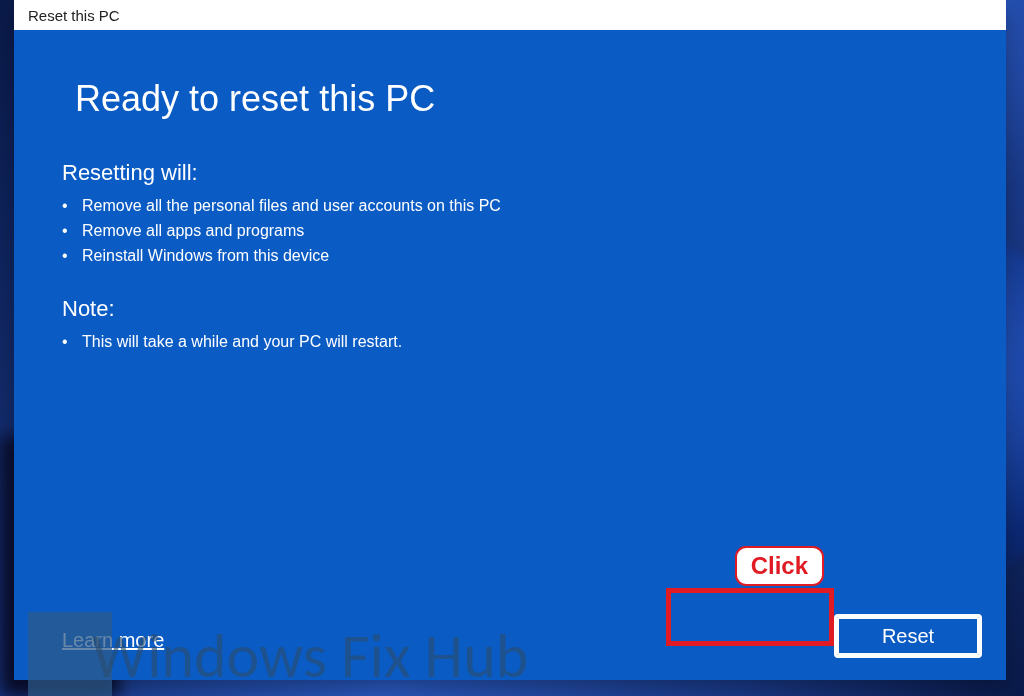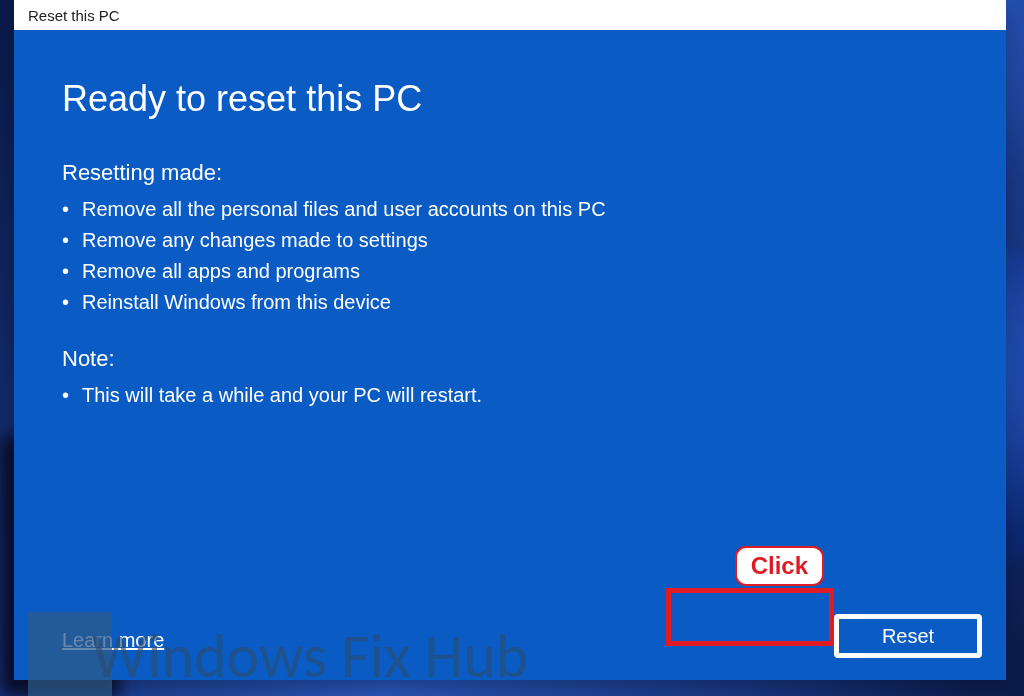--- a/index.html
+++ b/index.html
@@ -35,26 +35,26 @@
 
     .body-blue {
       position: absolute;
       left: 0; top: 30px; right: 0; bottom: 0;
       background: #0a5bc4;
       padding: 48px 48px 24px 48px;
       color: #fff;
       font-weight: 300;
     }
 
-    .heading { font-size: 36px; font-weight: 300; margin-bottom: 40px; }
+    .heading { font-size: 36px; font-weight: 300; margin-bottom: 40px; margin-left: 13px; }
 
     .section-label { font-size: 22px; font-weight: 300; margin-bottom: 8px; }
     ul.reset-list, ul.note-list { list-style: none; margin-bottom: 28px; }
     ul.reset-list li, ul.note-list li {
-      font-size: 20px;
+      font-size: 16px;
       font-weight: 300;
       line-height: 1.55;
       position: relative;
       padding-left: 20px;
     }
     ul.reset-list li::before, ul.note-list li::before {
       content: "•";
       position: absolute; left: 0;
     }
 
@@ -131,24 +131,23 @@
 <div class="dialog">
 
   <div class="titlebar">
     <span>Reset this PC</span>
   </div>
 
   <div class="body-blue">
 
     <div class="heading">Ready to reset this PC</div>
 
-    <div class="section-label">Resetting made:</div>
+    <div class="section-label">Resetting will:</div>
     <ul class="reset-list">
       <li>Remove all the personal files and user accounts on this PC</li>
-      <li>Remove any changes made to settings</li>
       <li>Remove all apps and programs</li>
       <li>Reinstall Windows from this device</li>
     </ul>
 
     <div class="section-label">Note:</div>
     <ul class="note-list">
       <li>This will take a while and your PC will restart.</li>
     </ul>
 
     <div class="bottom-row">

